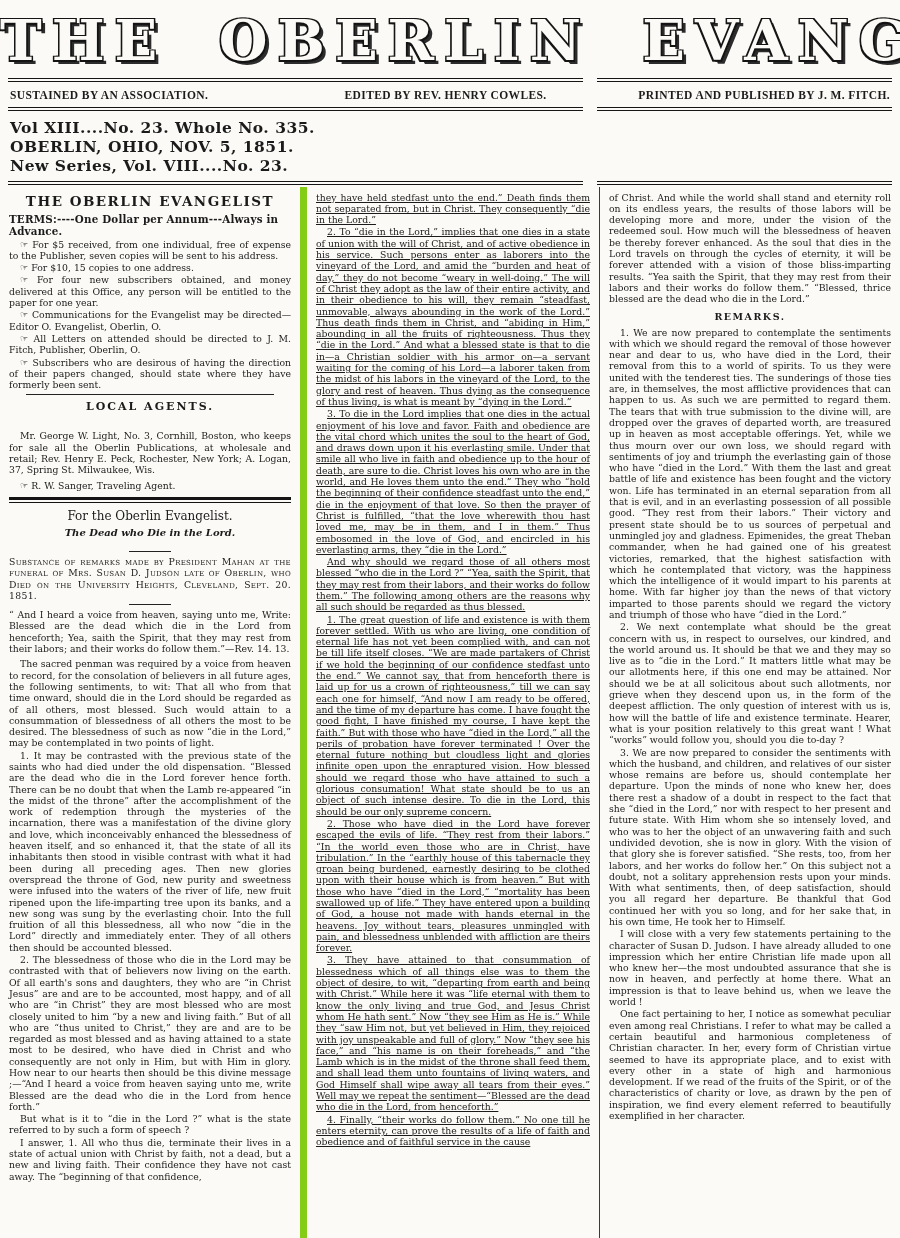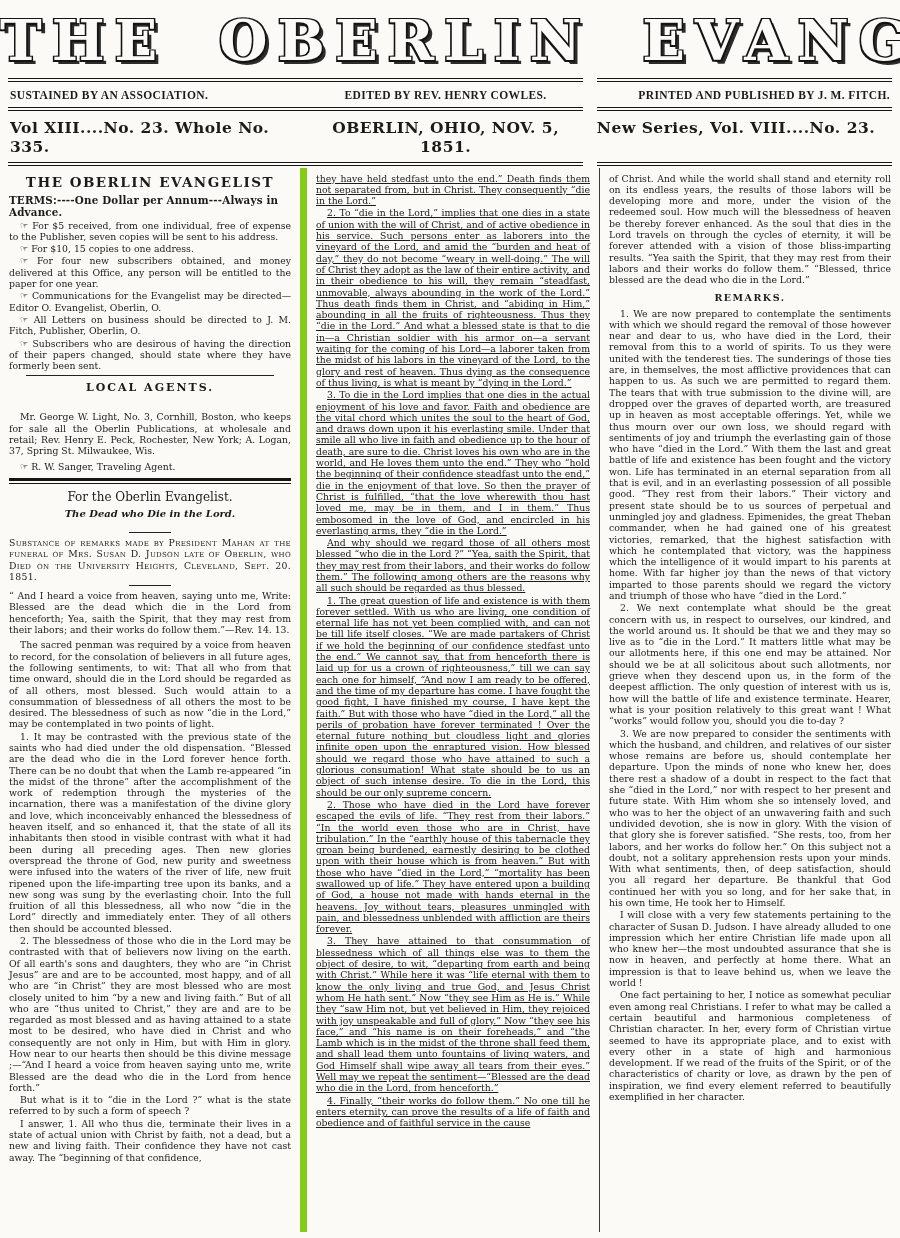--- a/index.html
+++ b/index.html
@@ -22,21 +22,21 @@
   .rule-seg{height:2px;border-top:1.5px solid #151515;border-bottom:1px solid #151515;}
   .rule-seg.left{flex:0 0 65%;}
   .rule-seg.right{flex:1;}
   
   .tags-row,.date-row{display:flex;align-items:baseline;padding:0 10px;}
   .tags-row{margin-top:7px;}
   .tag{font-family:"Liberation Serif", serif;font-size:11.5px;font-weight:bold;letter-spacing:.4px;}
   .tag.left{flex:0 0 34%;text-align:left;}
   .tag.center{flex:0 0 31%;text-align:center;}
   .tag.right{flex:1;text-align:right;}
-  .date-row{margin-top:7px;margin-bottom:5px;}
+  .date-row{margin-top:7px;margin-bottom:5px;flex-direction:column;}
   .datecell{font-size:15.5px;font-weight:bold;letter-spacing:.5px;}
   .datecell.left{flex:0 0 34%;text-align:left;}
   .datecell.center{flex:0 0 31%;text-align:center;}
   .datecell.right{flex:1;text-align:center;}
   
   .columns{display:flex;align-items:stretch;height:1064px;margin-top:2px;}
   .col{flex:0 0 33.333%;box-sizing:border-box;padding:5px 9px 0 9px;overflow:hidden;}
   .col.mid{border-left:7px solid #84cc16;border-right:1px solid #3a3a3a;text-decoration:underline;}
   p{margin:0 0 1px 0;font-size:9.3px;line-height:11.3px;text-align:justify;}
   p.indent{text-indent:11px;}
@@ -87,21 +87,21 @@
 
   <div class="columns">
 
     <div class="col">
       <div class="prospectus-head">THE OBERLIN EVANGELIST</div>
       <div class="terms-line">TERMS:----One Dollar per Annum---Always in Advance.</div>
       <p class="indent">☞ For $5 received, from one individual, free of expense to the Publisher, seven copies will be sent to his address.</p>
       <p class="indent">☞ For $10, 15 copies to one address.</p>
       <p class="indent">☞ For four new subscribers obtained, and money delivered at this Office, any person will be entitled to the paper for one year.</p>
       <p class="indent">☞ Communications for the Evangelist may be directed— Editor O. Evangelist, Oberlin, O.</p>
-      <p class="indent">☞ All Letters on business should be directed to J. M. Fitch, Publisher, Oberlin, O.</p>
+      <p class="indent">☞ All Letters on attended should be directed to J. M. Fitch, Publisher, Oberlin, O.</p>
       <p class="indent">☞ Subscribers who are desirous of having the direction of their papers changed, should state where they have formerly been sent.</p>
       <div class="wavy-rule"></div>
       <div class="agents-head">LOCAL AGENTS.</div>
       <p class="indent">Mr. George W. Light, No. 3, Cornhill, Boston, who keeps for sale all the Oberlin Publications, at wholesale and retail; Rev. Henry E. Peck, Rochester, New York; A. Logan, 37, Spring St. Milwaukee, Wis.</p>
       <div class="gap-s"></div>
       <p class="indent">☞ R. W. Sanger, Traveling Agent.</p>
       <div class="heavy-rule"></div>
       <div class="attribution">For the Oberlin Evangelist.</div>
       <div class="article-title">The Dead who Die in the Lord.</div>
       <div class="short-rule"></div>

